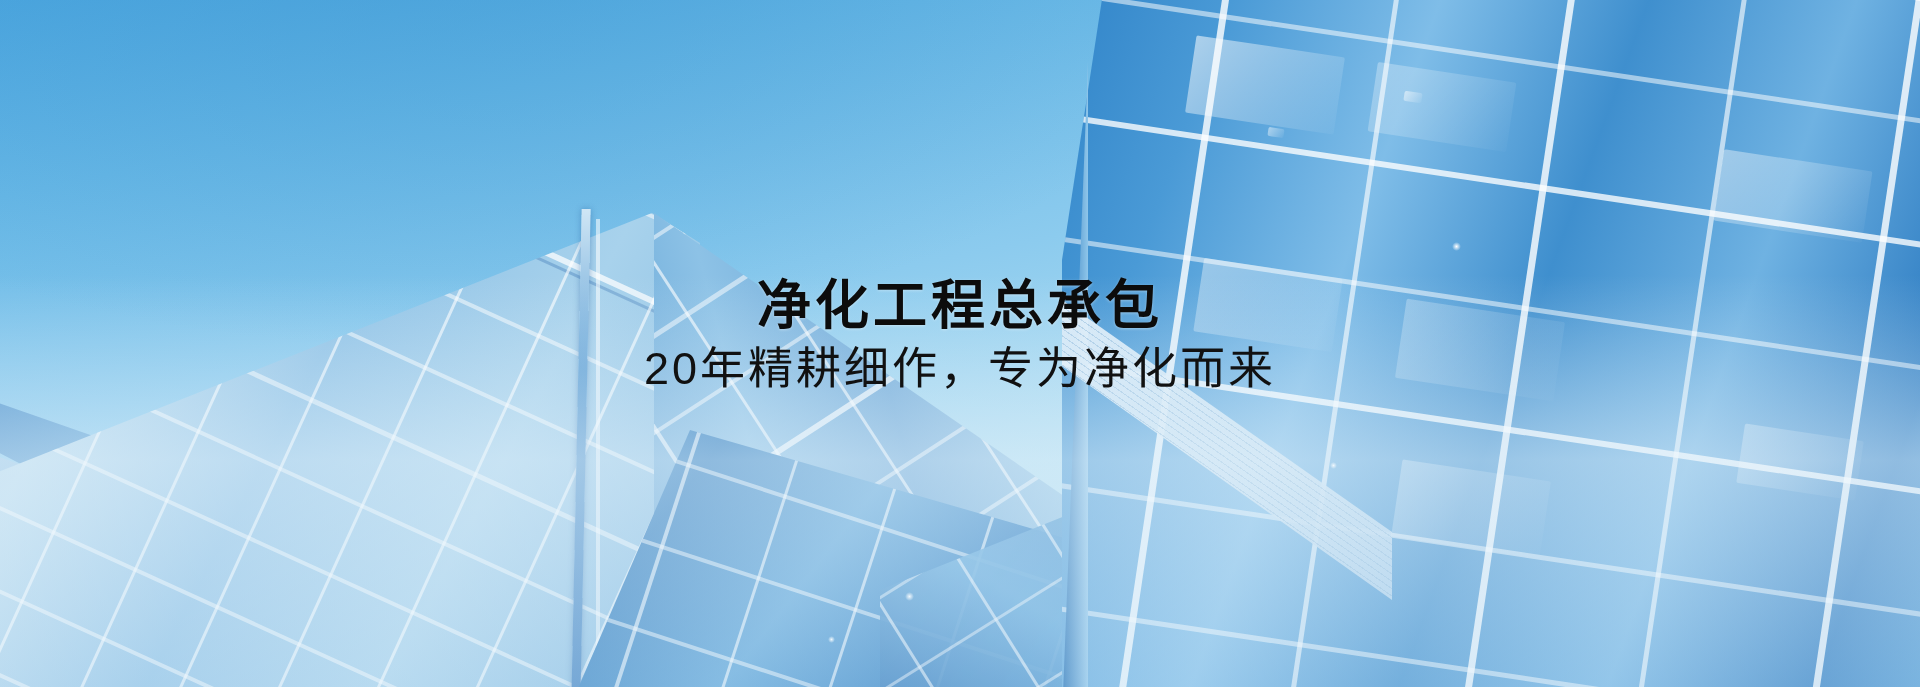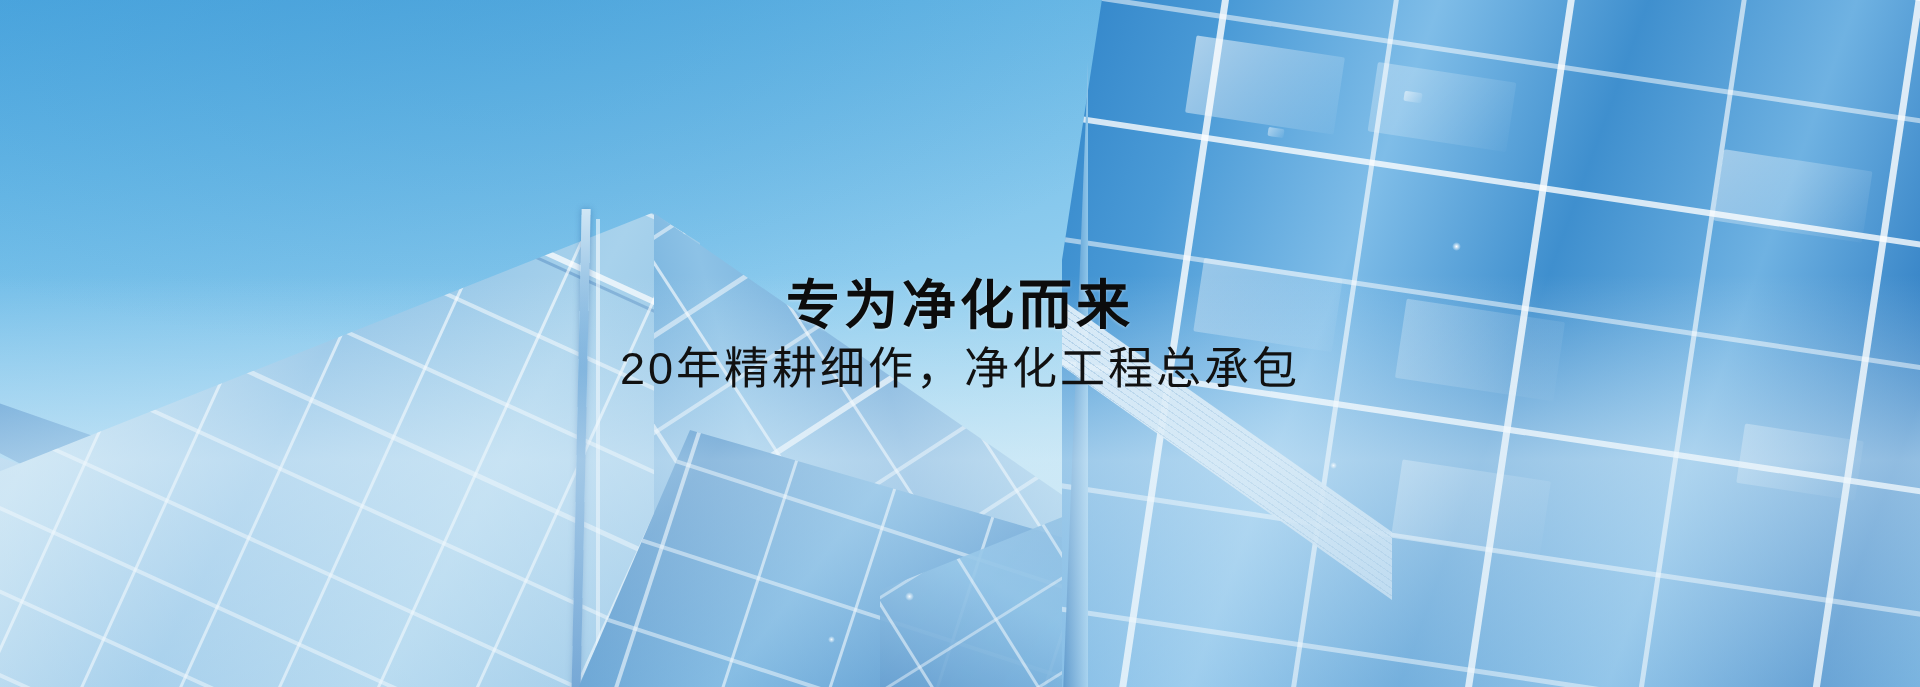--- a/index.html
+++ b/index.html
@@ -382,17 +382,17 @@
   <div class="tower-refl" style="left:1718px;top:160px;width:150px;height:72px;opacity:.75"></div>
   <div class="tower-refl" style="left:1740px;top:432px;width:120px;height:60px;opacity:.6"></div>
   <div class="tower-refl" style="left:1404px;top:92px;width:18px;height:10px;opacity:.95"></div>
   <div class="tower-refl" style="left:1268px;top:128px;width:16px;height:9px;opacity:.9"></div>
   <div class="glint" style="left:1452px;top:242px"></div>
   <div class="glint" style="left:1330px;top:462px;width:7px;height:7px"></div>
 
   <div class="haze"></div>
 
   <div id="hero-copy">
-    <h1 id="headline">专为净化而来</h1>
-    <p id="subhead">20年精耕细作，净化工程总承包</p>
+    <h1 id="headline">净化工程总承包</h1>
+    <p id="subhead">20年精耕细作，专为净化而来</p>
   </div>
 
 </div>
 
 </body></html>

